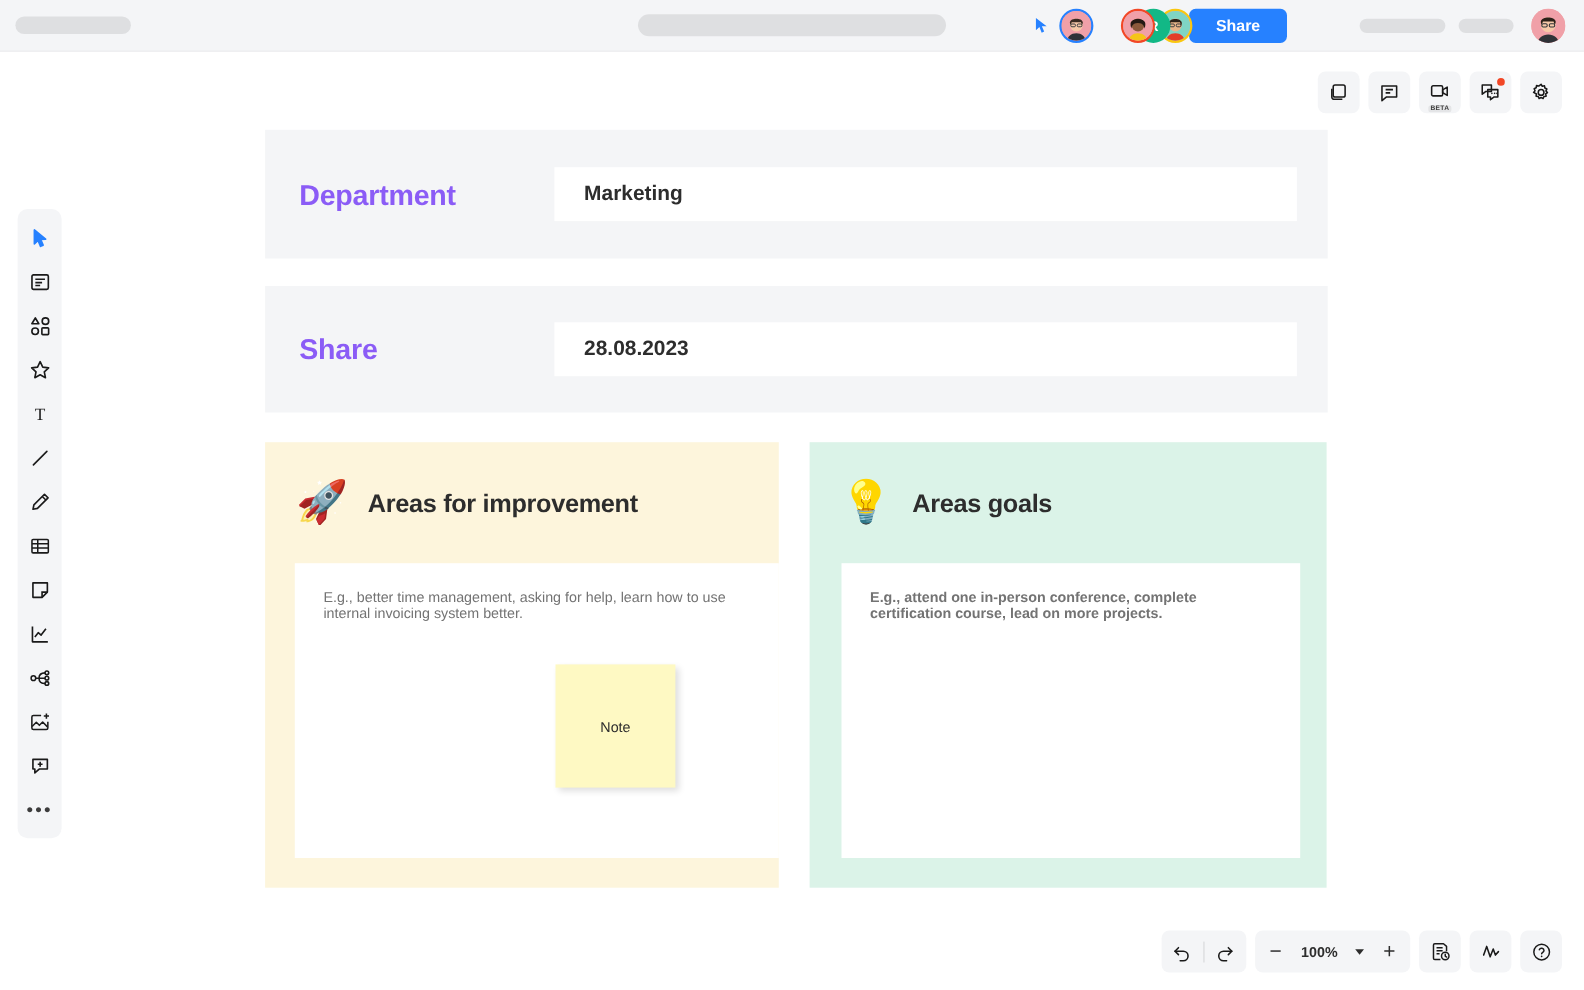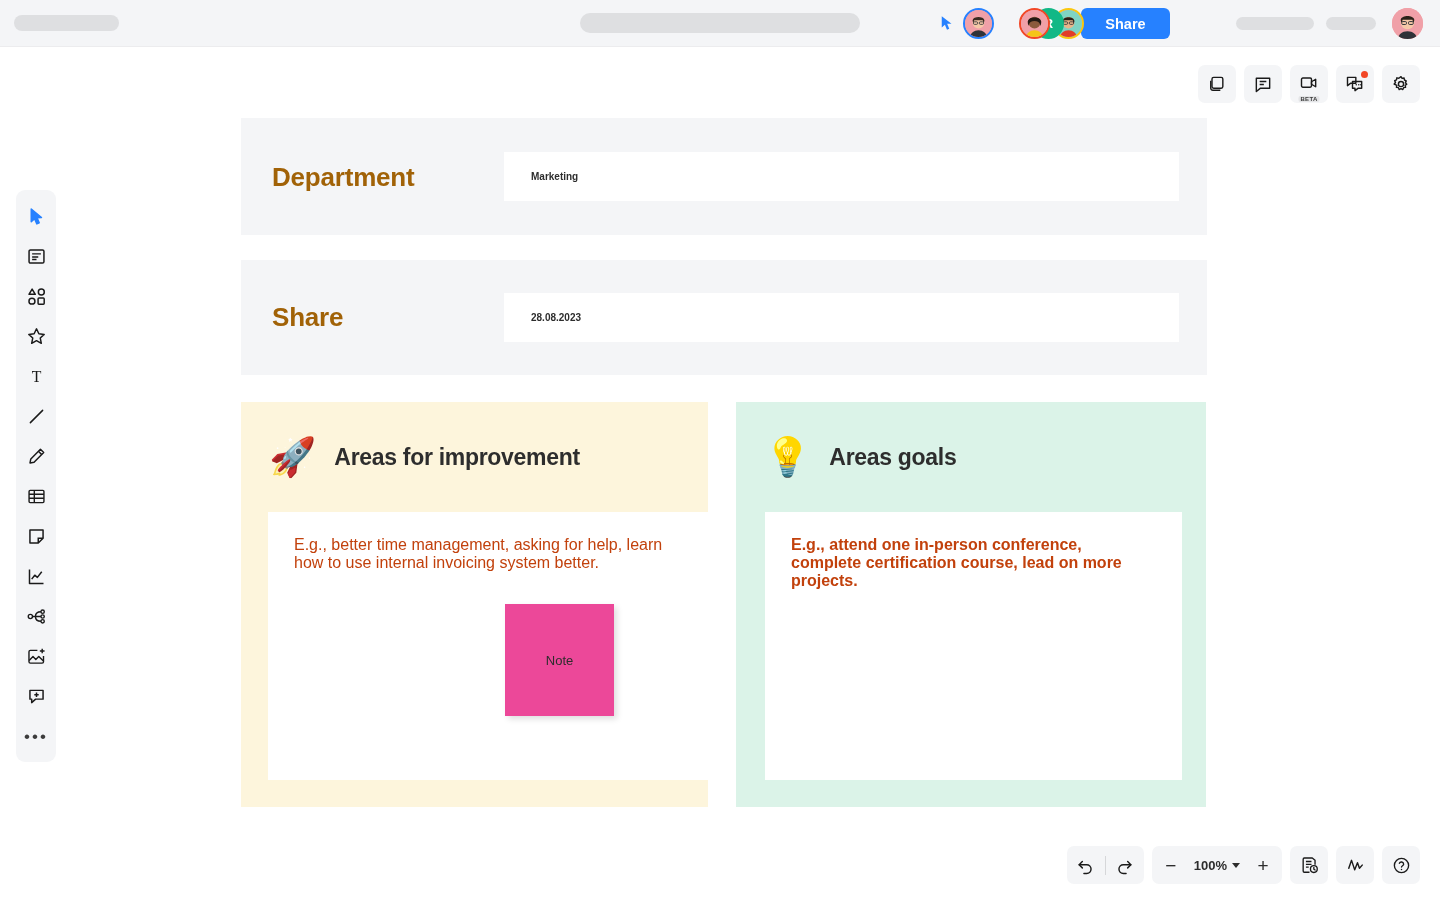--- a/index.html
+++ b/index.html
@@ -116,32 +116,32 @@
   
   .row-block {
     position: absolute;
     background: #f4f5f7;
     left: 241px; width: 966px;
   }
   .row-dept { top: 118px; height: 117px; }
   .row-date { top: 260px; height: 115px; }
   .row-label {
     position: absolute; left: 31px;
-    font-size: 26px; font-weight: 700; color: #a16207;
+    font-size: 26px; font-weight: 700; color: #8b5cf6;
     letter-spacing: -0.2px;
   }
   .row-dept .row-label { top: 44px; }
   .row-date .row-label { top: 42px; }
   .row-input {
     position: absolute;
     background: #ffffff;
     left: 263px; width: 675px;
     display: flex; align-items: center;
     padding-left: 27px;
-    font-size: 10px; font-weight: 700; color: #2d2d2d;
+    font-size: 19px; font-weight: 700; color: #2d2d2d;
   }
   .row-dept .row-input { top: 34px; height: 49px; }
   .row-date .row-input { top: 33px; height: 49px; }
 
   .card {
     position: absolute;
     top: 402px; height: 405px;
   }
   .card-yellow { left: 241px; width: 467px; background: #fdf5dc; }
   .card-green  { left: 736px; width: 470px; background: #dbf3e8; }
@@ -156,28 +156,28 @@
     margin-left: 18px; letter-spacing: -0.3px;
   }
   .card-body {
     position: absolute; top: 110px;
     left: 27px; right: 0; bottom: 27px;
     background: #ffffff;
     padding: 24px 26px;
   }
   .card-green .card-body { left: 29px; right: 24px; font-weight: bold; }
   .card-hint {
-    font-size: 16px; line-height: 1.12; color: #c2410c;
+    font-size: 13px; line-height: 1.12; color: #737373;
   }
 
   .sticky {
     position: absolute;
     left: 505px; top: 604px;
     width: 109px; height: 112px;
-    background: #ec4899;
+    background: #fef9c3;
     box-shadow: 3px 3px 6px rgba(0,0,0,0.13);
     display: flex; align-items: center; justify-content: center;
     font-size: 13px; color: #2d2d2d;
     cursor: pointer;
   }
 
   
   .bottom-bar {
     position: absolute; right: 20px; bottom: 16px;
     display: flex; align-items: center; gap: 8px;
@@ -189,21 +189,21 @@
   .bb-btn {
     height: 38px; min-width: 38px;
     background: none; border: none; cursor: pointer;
     display: flex; align-items: center; justify-content: center;
     font-family: "Liberation Sans", sans-serif;
   }
   .bb-btn svg { width: 19px; height: 19px; }
   .bb-div { width: 1px; height: 19px; background: #d6d7d9; }
   .zoom-label {
     font-size: 13px; font-weight: 600; color: #2d2d2d;
-    padding: 0 4px; display: flex; align-items: center; gap: 5px;
+    padding: 0 4px; display: flex; align-items: center; gap: 16px;
     background: none; border: none; cursor: pointer; height: 38px;
     font-family: "Liberation Sans", sans-serif;
   }
   .caret {
     width: 0; height: 0;
     border-left: 4px solid transparent;
     border-right: 4px solid transparent;
     border-top: 5px solid #2d2d2d;
   }
   .pm { font-size: 19px; color: #2d2d2d; line-height: 1; }

